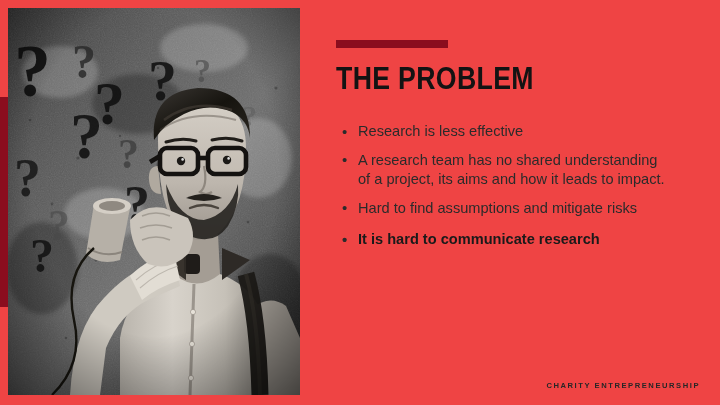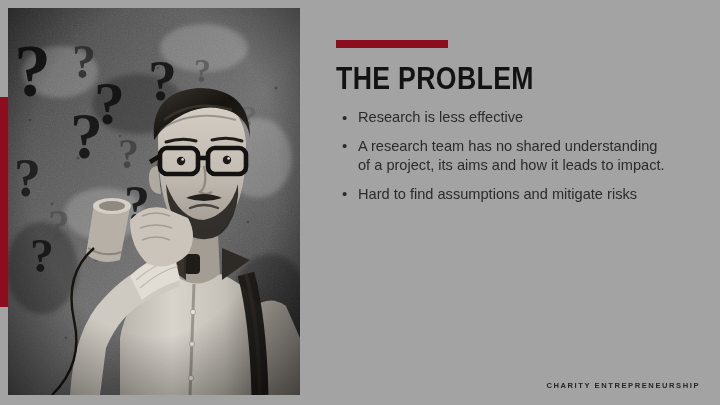--- a/index.html
+++ b/index.html
@@ -6,21 +6,21 @@
   html, body {
     margin: 0;
     padding: 0;
     background: #ffffff;
   }
 
   #slide {
     position: relative;
     width: 720px;
     height: 405px;
-    background: #a3a3a3;
+    background: #ef4444;
     overflow: hidden;
     font-family: "Liberation Sans", sans-serif;
     -webkit-font-smoothing: antialiased;
   }
 
   
   .red-block {
     position: absolute;
     left: 0;
     top: 97px;
@@ -79,21 +79,21 @@
     letter-spacing: 0.4px;
     color: #131313;
     transform: scaleX(0.86);
     transform-origin: left center;
     white-space: nowrap;
   }
 
   .bullets {
     position: absolute;
     left: 5px;
-    top: 108px;
+    top: 122px;
     width: 330px;
     margin: 0;
     padding: 0;
     list-style: none;
   }
 
   .bullets li {
     position: relative;
     padding-left: 17px;
     margin: 0 0 9px 0;
@@ -333,18 +333,21 @@
     <ul class="bullets">
       <li>
         <span>Research is less effective</span>
       </li>
       <li>
         <span>A research team has no shared understanding of a project, its aims and how it leads to impact.</span>
       </li>
       <li>
         <span>Hard to find assumptions and mitigate risks</span>
       </li>
+      <li class="strong">
+        <span>It is hard to communicate research</span>
+      </li>
     </ul>
 
     <div class="footer">CHARITY ENTREPRENEURSHIP</div>
   </div>
 
 </div>
 
 </body></html>

